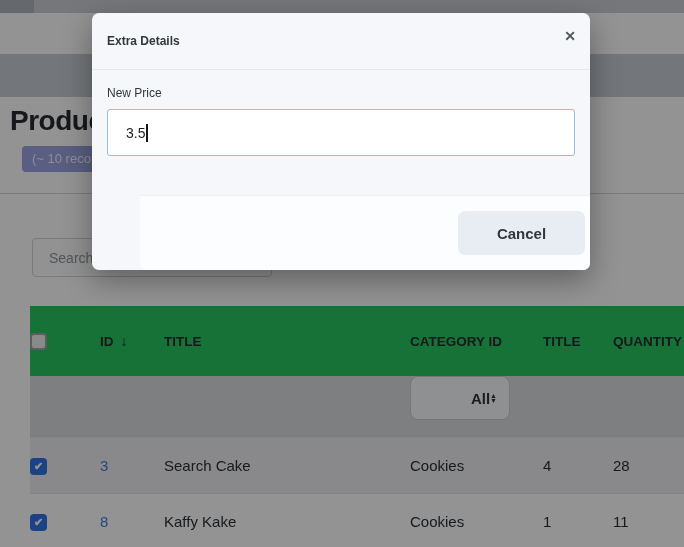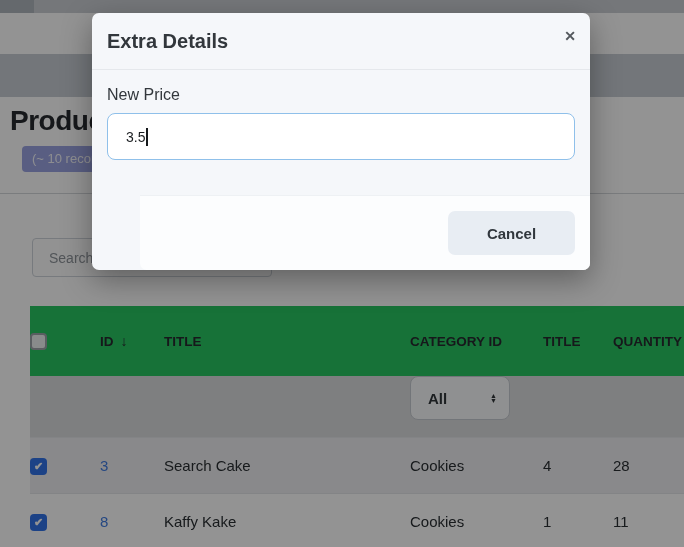--- a/index.html
+++ b/index.html
@@ -35,42 +35,42 @@
   .pad-l{padding-left:15px;}
   .sort-icon{margin-left:7px;font-size:14px;font-weight:700;color:#212529;}
   .id-link{color:#3b78e0;text-decoration:none;}
 
   .cbx{width:17px;height:17px;border-radius:4px;display:inline-block;box-sizing:border-box;vertical-align:middle;}
   .cbx-unchecked{background:#eef0f1;border:2px solid #9aa0a6;}
   .cbx-checked{background:#2c6fe8;color:#ffffff;font-size:11px;line-height:17px;
                text-align:center;font-weight:700;}
 
   .select-box{width:100px;height:44px;background:#f8fafb;border:1px solid #c5cad0;border-radius:8px;
-              box-sizing:border-box;display:flex;align-items:center;justify-content:space-between;
+              box-sizing:border-box;display:flex;align-items:center;justify-content:flex-end;
               padding:0 12px 0 17px;font-size:15px;color:#2b3035;cursor:pointer;}
   .select-arrows{display:flex;flex-direction:column;font-size:7px;line-height:5px;color:#2b3035;}
 
   
   .overlay{position:absolute;inset:0;background:rgba(8,9,10,0.44);z-index:5;}
   .modal{position:absolute;left:92px;top:13px;width:498px;height:257px;background:#f5f7fa;
          border-radius:7px;box-shadow:0 10px 30px rgba(0,0,0,0.35);z-index:10;box-sizing:border-box;}
   .modal-header{height:57px;border-bottom:1px solid #e5e8ec;display:flex;align-items:center;
                 padding:0 15px;box-sizing:border-box;position:relative;}
-  .modal-title{font-size:20px;font-weight:700;color:#32373c;}
+  .modal-title{font-size:12px;font-weight:700;color:#32373c;}
   .close-btn{position:absolute;right:14px;top:16px;font-size:14px;font-weight:700;color:#53585d;
              background:none;border:none;cursor:pointer;line-height:14px;padding:0;}
   .modal-body{padding:16px 15px 0 15px;}
-  .field-label{font-size:16px;color:#32373c;margin-bottom:9px;}
-  .price-input{width:100%;height:47px;border:1px solid #8fc0ea;border-radius:8px;background:#ffffff;
+  .field-label{font-size:12px;color:#32373c;margin-bottom:9px;}
+  .price-input{width:100%;height:47px;border:1px solid #8fc0ea;border-radius:3px;background:#ffffff;
                box-sizing:border-box;display:flex;align-items:center;padding-left:18px;
                font-size:14px;color:#1b1e21;}
   .text-caret{display:inline-block;width:1.5px;height:18px;background:#15181b;margin-left:1px;}
   .modal-footer{position:absolute;left:0;right:0;bottom:0;height:75px;background:#fcfdfe;
                 border-top:1px solid #eef1f4;border-radius:0 0 7px 7px;display:flex;
-                align-items:center;justify-content:flex-end;gap:14px;padding-right:15px;
+                align-items:center;justify-content:flex-end;gap:14px;padding-right:5px;
                 box-sizing:border-box;margin-left:48px;}
   .btn{height:44px;border:none;border-radius:7px;font-family:"Liberation Sans",sans-serif;
        font-size:15px;font-weight:700;color:#31373d;cursor:pointer;}
   .btn-cancel{width:127px;background:#e8edf3;}
   .btn-continue{width:130px;background:transparent;}
 </style>
 </head>
 <body>
 
 <div class="screen">

